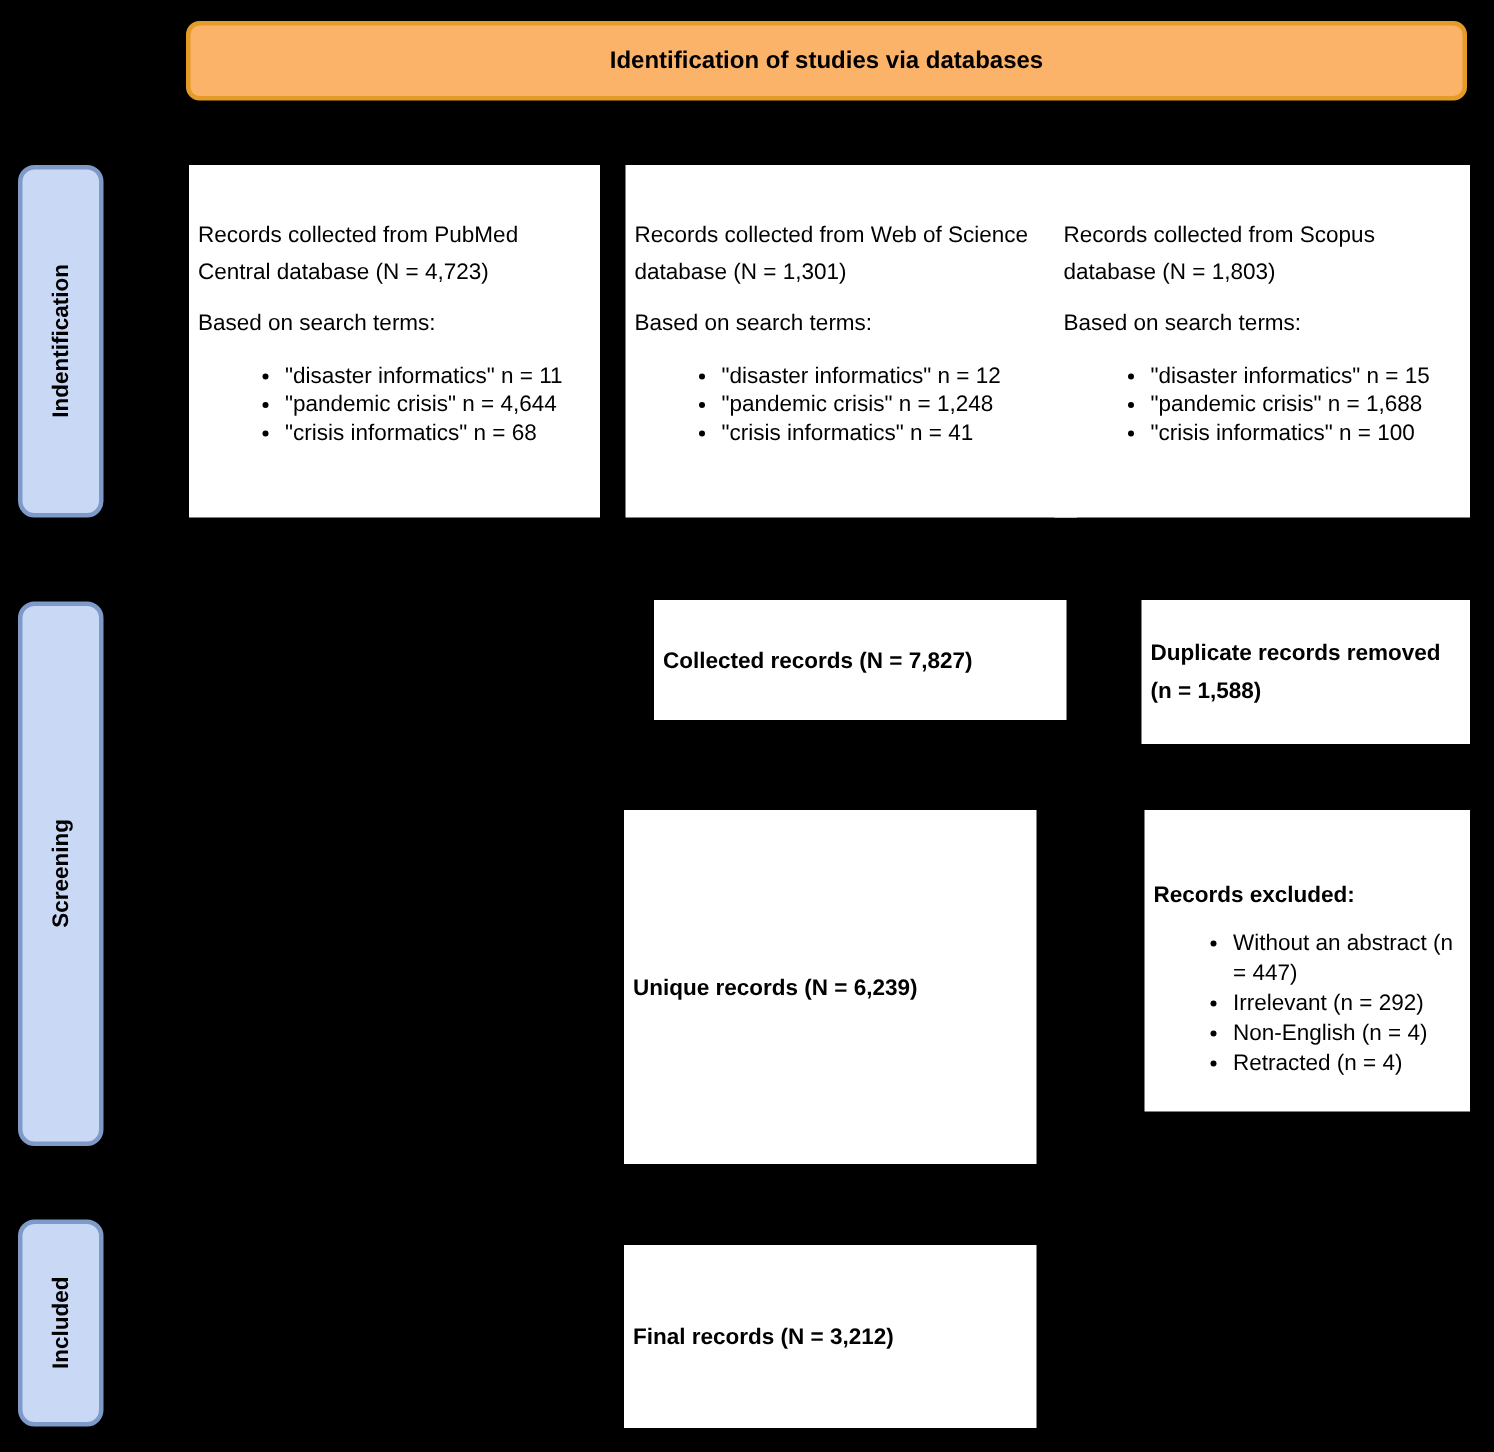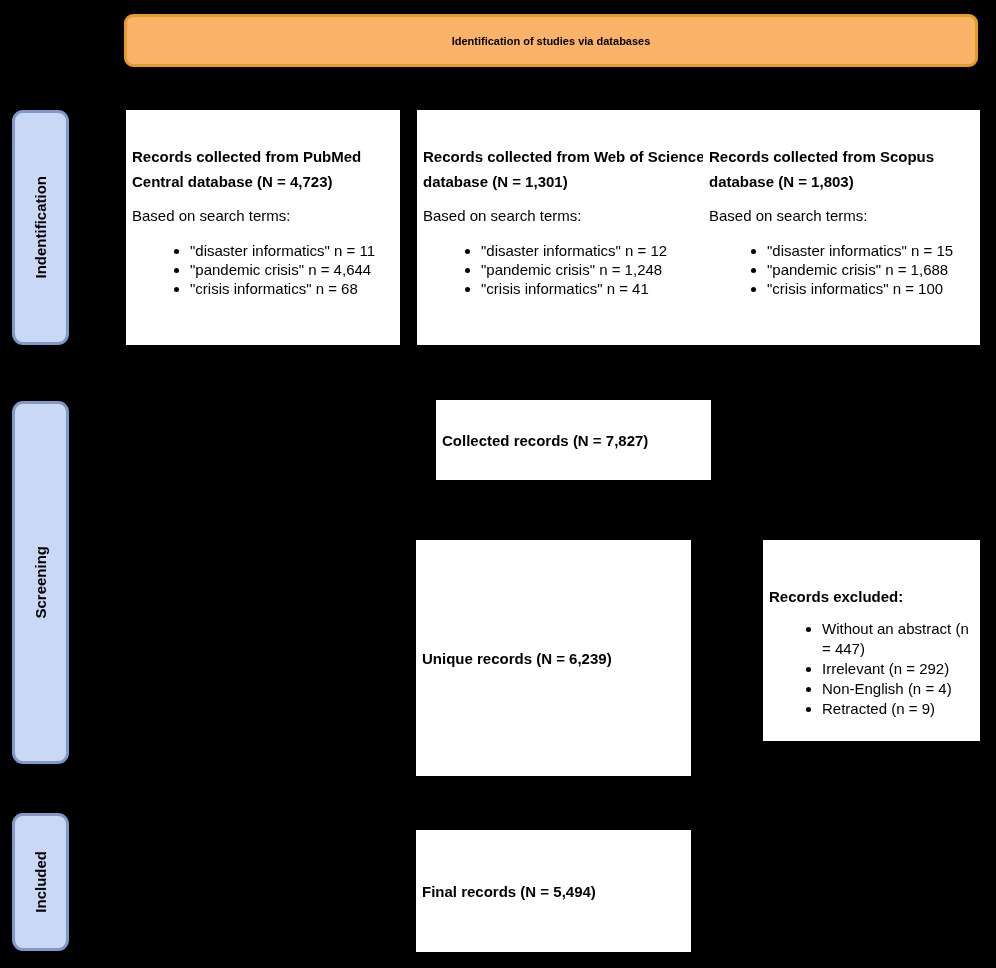--- a/index.html
+++ b/index.html
@@ -21,21 +21,21 @@
     position: absolute;
     left: 124px; top: 14px;
     width: 848px; height: 47px;
     background: #FBB269;
     border: 3px solid #E59B28;
     border-radius: 9px;
     display: flex;
     align-items: center;
     justify-content: center;
     font-weight: bold;
-    font-size: 11px;
+    font-size: 16px;
   }
   
   .stage {
     position: absolute;
     left: 12px;
     width: 51px;
     background: #C9D8F5;
     border: 3px solid #7E9AC8;
     border-radius: 11px;
     display: flex;
@@ -60,21 +60,21 @@
     box-sizing: border-box;
     font-size: 15px;
   }
   .src {
     top: 110px; height: 235px;
     padding: 34px 6px 0 6px;
   }
   #src-0 { left: 126px; width: 274px; }
   #src-1 { left: 417px; width: 301px; }
   #src-2 { left: 703px; width: 277px; }
-  .src .heading { font-weight: bold; line-height: 25px; }
+  .src .heading { font-weight: normal; line-height: 25px; }
   .src .intro   { margin-top: 12px; line-height: 19px; }
   .src ul { margin: 16px 0 0 0; padding: 0 0 0 58px; }
   .src li { line-height: 19px; }
 
   .center-box {
     display: flex;
     align-items: center;
     padding: 0 8px 0 6px;
     font-weight: bold;
     line-height: 25px;
@@ -139,32 +139,35 @@
       <li>"disaster informatics" n = 15</li>
       <li>"pandemic crisis" n = 1,688</li>
       <li>"crisis informatics" n = 100</li>
     </ul>
   </div>
 
   <div class="box center-box" id="box-collected">
     <span>Collected records (N = 7,827)</span>
   </div>
 
+  <div class="box center-box" id="box-duplicates">
+    <span>Duplicate records removed (n = 1,588)</span>
+  </div>
 
   <div class="box center-box" id="box-unique">
     <span>Unique records (N = 6,239)</span>
   </div>
 
   <div class="box" id="box-excluded">
     <div class="heading">Records excluded:</div>
     <ul>
       <li>Without an abstract (n = 447)</li>
       <li>Irrelevant (n = 292)</li>
       <li>Non-English (n = 4)</li>
-      <li>Retracted (n = 9)</li>
+      <li>Retracted (n = 4)</li>
     </ul>
   </div>
 
   <div class="box center-box" id="box-final">
-    <span>Final records (N = 5,494)</span>
+    <span>Final records (N = 3,212)</span>
   </div>
 
 </div>
 
 </body></html>

